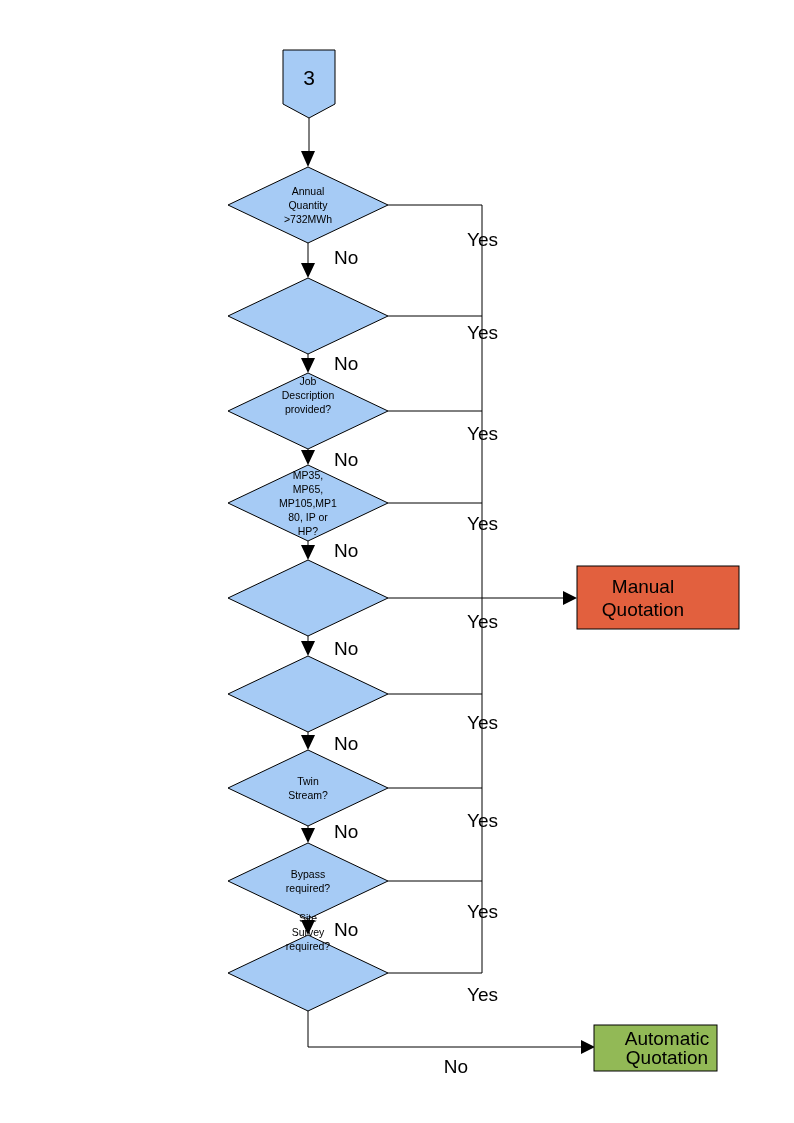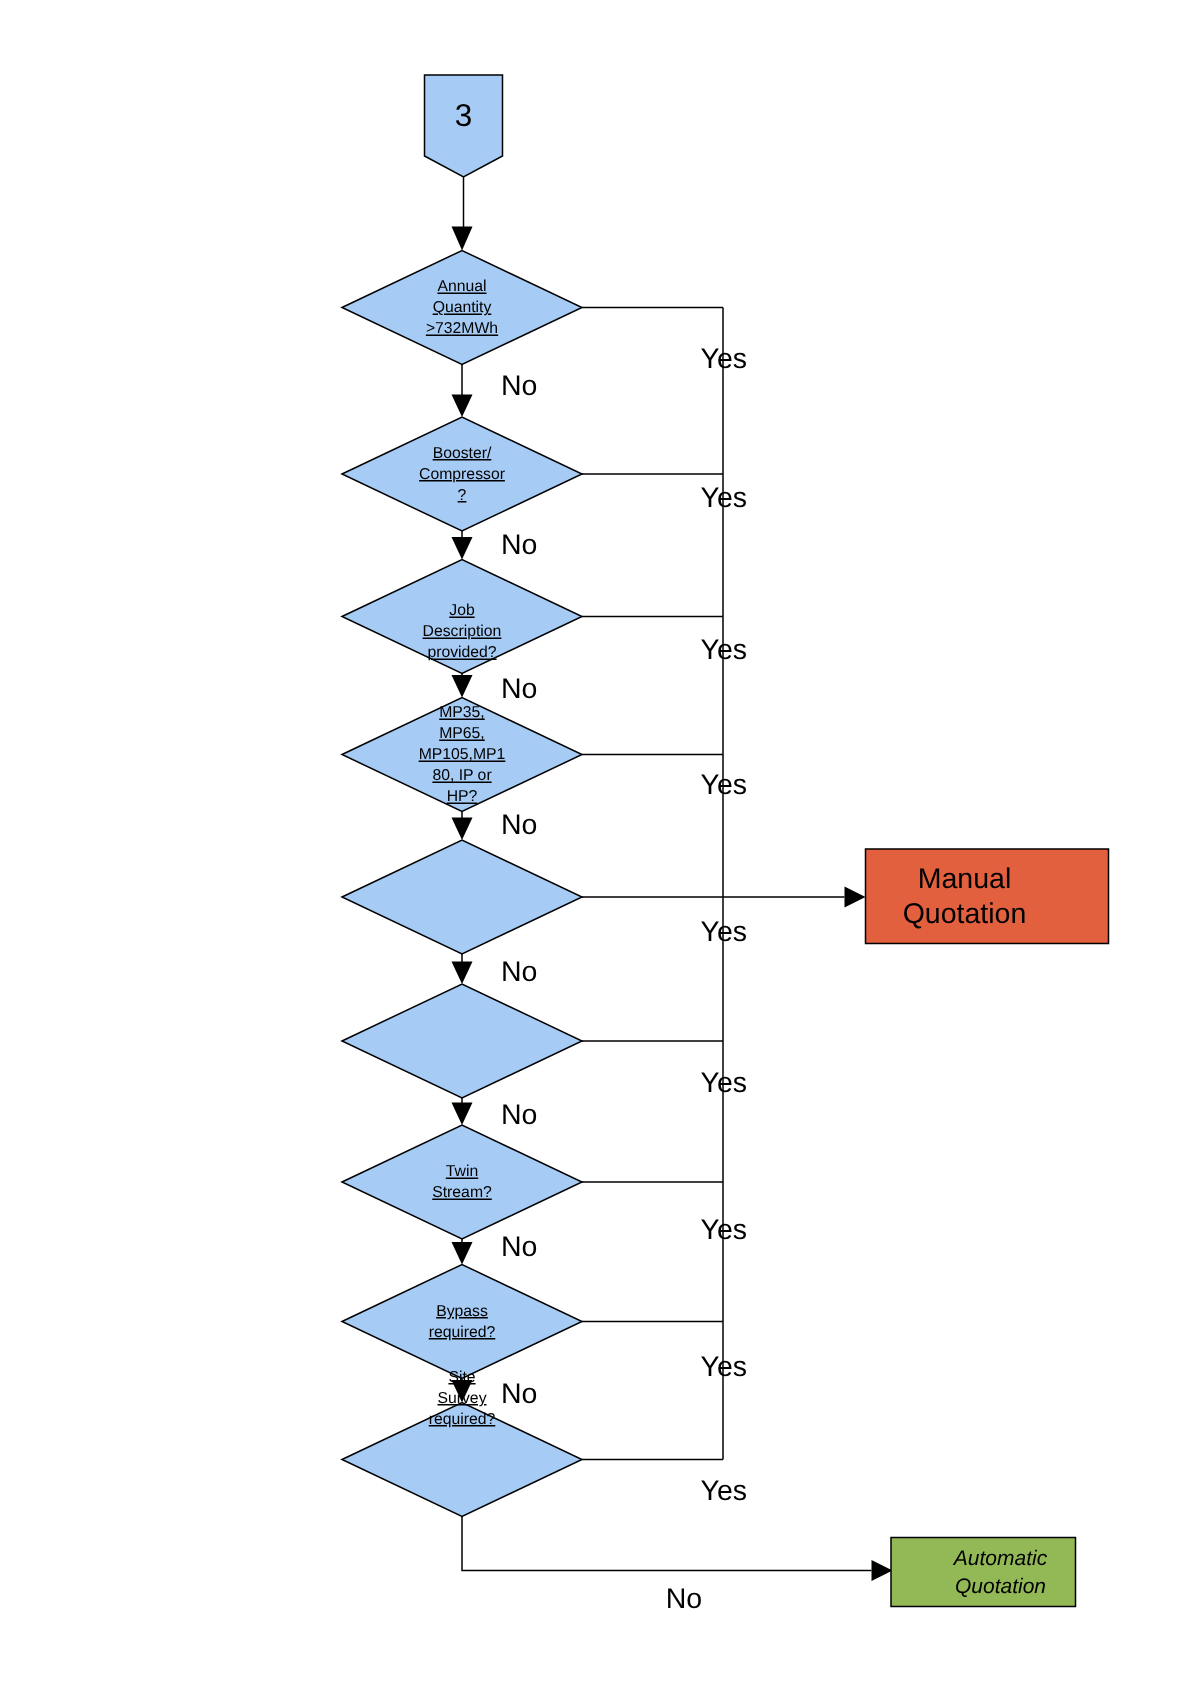--- a/index.html
+++ b/index.html
@@ -23,21 +23,20 @@
     left: 283px; top: 50px; width: 52px; height: 56px;
     display: flex; align-items: center; justify-content: center;
     font-size: 21px;
   }
   .diamond-label {
     left: 308px; width: 132px;
     transform: translate(-50%, -50%);
     text-align: center;
     font-size: 10.5px; line-height: 14px;
     white-space: pre-line;
-    text-decoration: underline;
   }
   .yes-label {
     left: 424px; width: 74px;
     transform: translate(0, -50%);
     text-align: right;
     font-size: 19px;
   }
   .no-label {
     left: 334px; width: 60px;
     transform: translate(0, -50%);
@@ -52,21 +51,21 @@
   .outcome-label {
     display: flex; align-items: center; justify-content: center;
     text-align: center; white-space: pre-line;
   }
   .manual-label {
     left: 577px; top: 566px; width: 132px; height: 63px;
     font-size: 19px; line-height: 23px;
   }
   .automatic-label {
     left: 594px; top: 1025px; width: 146px; height: 46px;
-    font-size: 14px; line-height: 19px; font-style: italic;
+    font-size: 19px; line-height: 19px;
   }
 </style>
 </head>
 <body>
 
 <div class="page">
 
   <svg width="794" height="1123" viewBox="0 0 794 1123">
 
     <line x1="388" y1="205" x2="482" y2="205"></line>
@@ -117,24 +116,21 @@
 
     <rect class="shape" x="577" y="566" width="162" height="63" fill="#e2603e"></rect>
     <rect class="shape" x="594" y="1025" width="123" height="46" fill="#92b956"></rect>
   </svg>
 
   <div class="label connector-label">3</div>
 
   <div class="label diamond-label" style="top:205px">Annual
 Quantity
 &gt;732MWh</div>
-  <div class="label diamond-label" style="top:316px">Booster/
-Compressor
-?</div>
-  <div class="label diamond-label" style="top:421px">Job
+  <div class="label diamond-label" style="top:395px">Job
 Description
 provided?</div>
   <div class="label diamond-label" style="top:503px">MP35,
 MP65,
 MP105,MP1
 80, IP or
 HP?</div>
   <div class="label diamond-label" style="top:788px">Twin
 Stream?</div>
   <div class="label diamond-label" style="top:881px">Bypass

